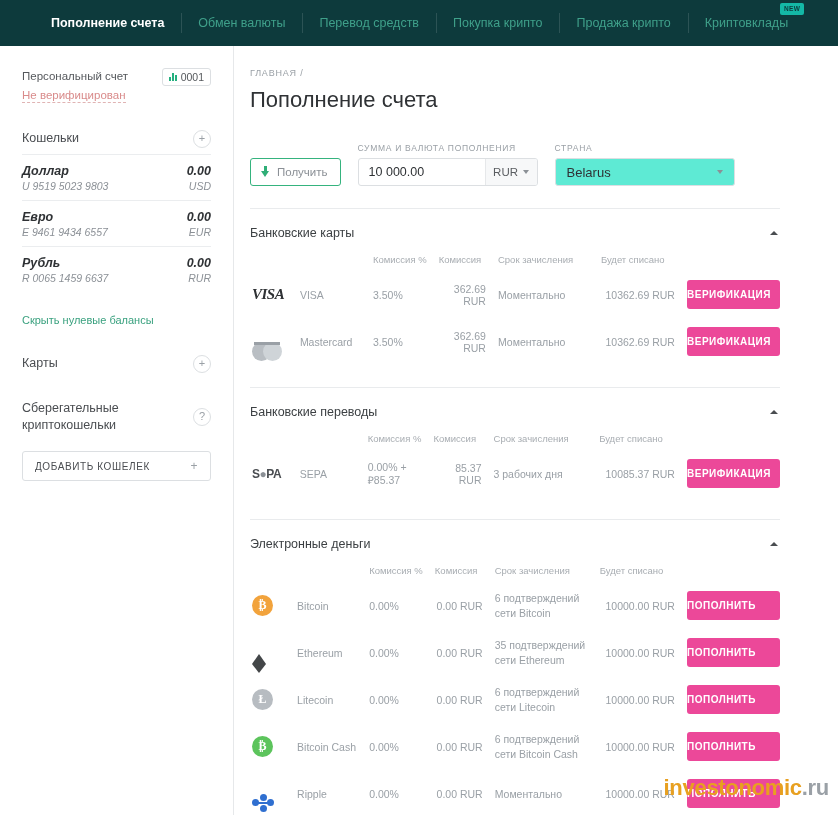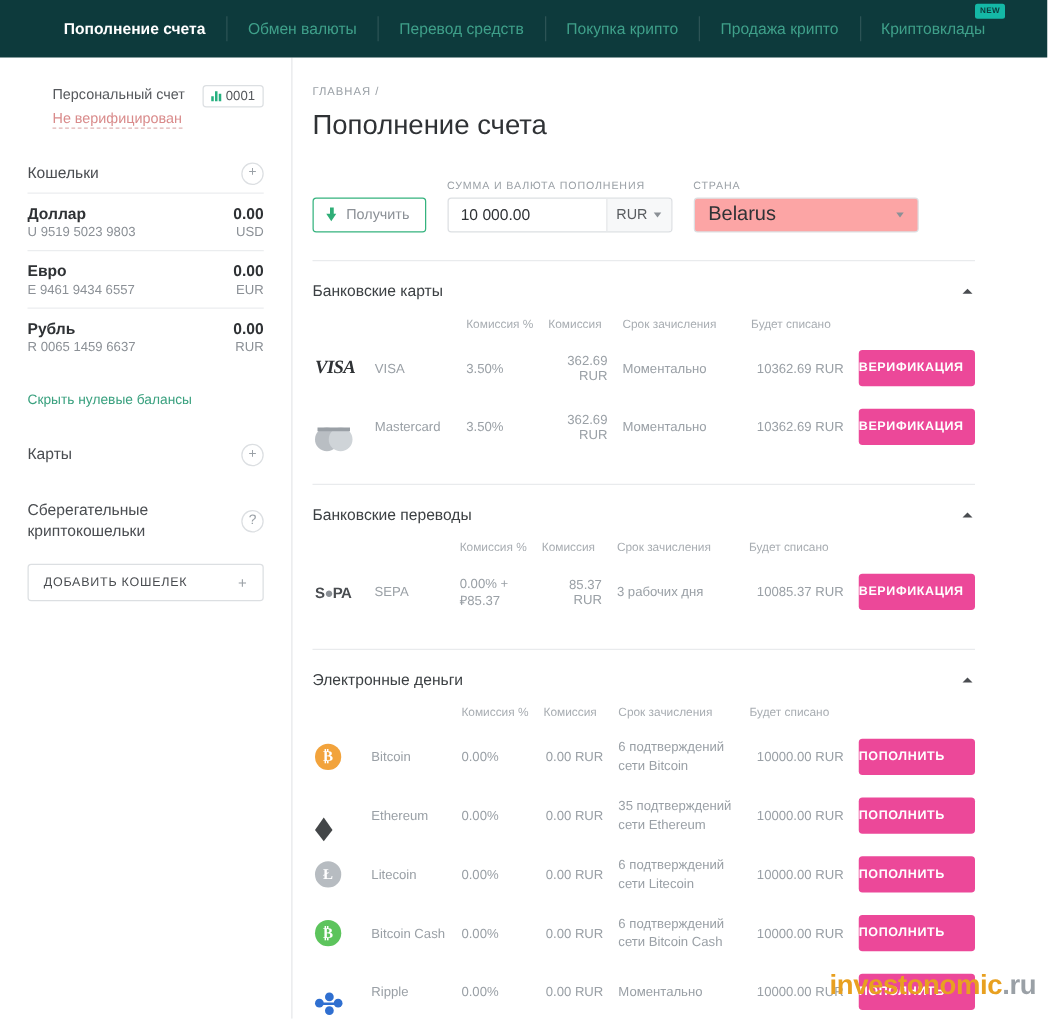--- a/index.html
+++ b/index.html
@@ -67,21 +67,20 @@
     flex: 1;
     padding: 22px 58px 0 16px;
     overflow: hidden;
   }
 
   
   .acct-row {
     display: flex;
     align-items: flex-start;
     justify-content: space-between;
-    margin-left: 20px;
   }
   .acct-title { font-size: 11.5px; color: #55585c; line-height: 1.45; }
   .acct-unverified {
     font-size: 11.5px;
     color: #d98b8b;
     border-bottom: 1px dashed #e0b4b4;
     display: inline-block;
     margin-top: 2px;
     padding-bottom: 1px;
     cursor: pointer;
@@ -120,21 +119,21 @@
     display: flex; align-items: center; justify-content: center;
     flex: 0 0 18px;
     cursor: pointer;
     line-height: 1;
   }
   .wallet {
     border-top: 1px solid #ebedef;
     padding: 9px 0 8px 0;
   }
   .wallet:first-of-type { border-top: none; padding-top: 4px; }
-  .w-line { display: flex; justify-content: space-between; align-items: flex-start; }
+  .w-line { display: flex; justify-content: space-between; align-items: flex-start; font-style: italic; }
   .w-name { font-size: 12.5px; font-weight: bold; color: #2f3235; }
   .w-amount { font-size: 12.5px; font-weight: bold; color: #2f3235; }
   .w-acc { font-size: 10.5px; color: #8b9096; margin-top: 2px; }
   .w-cur { font-size: 10.5px; color: #8b9096; margin-top: 2px; }
   .hide-zero {
     font-size: 11px;
     color: #3aa17f;
     margin-top: 22px;
     display: inline-block;
     cursor: pointer;
@@ -241,23 +240,23 @@
   }
   .country-sel {
     width: 180px;
     border: 1px solid #dcdfe2;
     border-radius: 3px;
     height: 28px;
     display: flex;
     align-items: center;
     justify-content: space-between;
     padding: 0 11px;
-    font-size: 16px;
+    font-size: 13px;
     color: #2f3235;
-    background: #fca5a5;
+    background: #5eead4;
     cursor: pointer;
   }
   .caret-dn {
     width: 0; height: 0;
     border-left: 3.5px solid transparent;
     border-right: 3.5px solid transparent;
     border-top: 4px solid #8b9096;
   }
   .caret-up {
     width: 0; height: 0;

